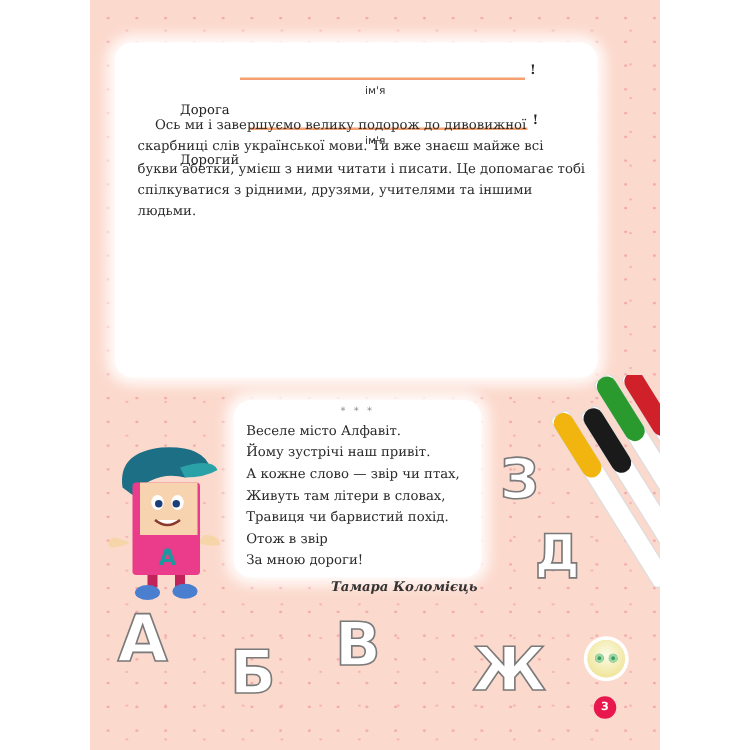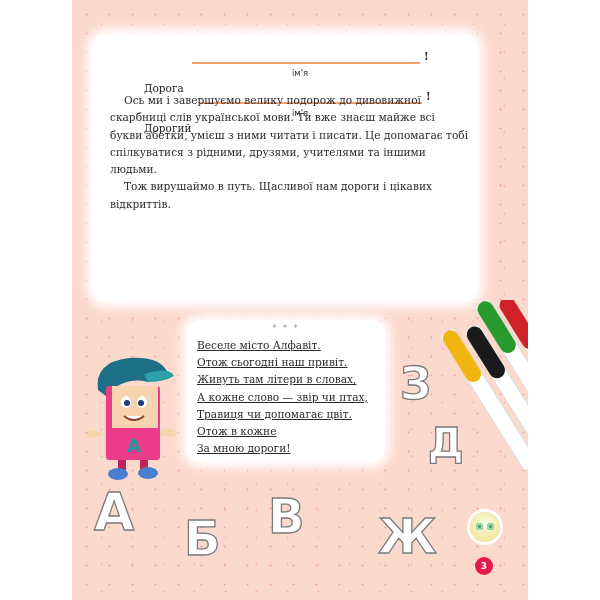--- a/index.html
+++ b/index.html
@@ -18,21 +18,21 @@
   .greet .word { position:absolute; left:0; top:0;margin-top:32px; }
   .greet .line { position:absolute; top:12px; height:1.5px; background:#f4a070; }
   .greet .bang { position:absolute; top:0; font-weight:bold; }
   .greet .sub { position:absolute; top:18px; font-size:8.5px; color:#333; font-family:"DejaVu Sans", sans-serif; }
   .letter { position:absolute; left:38px; top:92px; width:360px; font-size:10.6px; line-height:17.3px; color:#2a2a2a; }
   .letter p { margin:0; }
   .letter .ind { text-indent:14px; }
   .poem-panel { left:115px; top:320px; width:198px; height:142px; }
   .stars { position:absolute; left:0; width:100%; top:4px; text-align:center; font-size:8px; color:#888; letter-spacing:2px; font-family:"DejaVu Sans", sans-serif; }
   .poem { position:absolute; left:10px; top:17px; font-size:10.6px; line-height:17.2px; color:#2a2a2a; }
-  .poem div { white-space:nowrap;text-decoration:underline; }
+  .poem div { white-space:nowrap; }
   .author { position:absolute; left:150px; top:464px; width:160px; text-align:right; font-style:italic; font-weight:bold; font-size:10.6px; color:#333; }
   .mascot { position:absolute; left:12px; top:352px; width:94px; height:130px; }
   .pens { position:absolute; left:360px; top:300px; width:110px; height:210px; }
   .outline-letter { position:absolute; font-family:"DejaVu Sans", sans-serif; font-weight:bold; color:#ffffff;
     -webkit-text-stroke:1.3px #7a7a7a; }
   .smiley { position:absolute; left:398px; top:512px; width:30px; height:30px; border-radius:50%;
     background:radial-gradient(circle at 50% 40%, #fbfbe8, #f1e7a0 70%, #e8d98a); box-shadow:0 0 0 3px #fff; }
   .smiley .eye { position:absolute; top:11px; width:7px; height:7px; border-radius:50%; background:#3a9b5a; box-shadow: inset 0 0 0 2px #9ed7a8; }
   .page-num { position:absolute; left:403px; top:557px; width:18px; height:18px; border-radius:50%; background:#e8174e; color:#fff;
     font-family:"DejaVu Sans", sans-serif; font-size:9px; font-weight:bold; text-align:center; line-height:18px; }
@@ -52,35 +52,35 @@
     <div class="greet" style="left:52px; top:56px; width:330px;">
       <span class="word">Дорогий</span>
       <span class="line" style="left:55px; width:223px;"></span>
       <span class="bang" style="left:282px;">!</span>
       <span class="sub" style="left:148px;">ім'я</span>
     </div>
   </div>
 
   <div class="letter">
     <p class="ind">Ось ми і завершуємо велику подорож до дивовижної скарбниці слів української мови. Ти вже знаєш майже всі букви абетки, умієш з ними читати і писати. Це допомагає тобі спілкуватися з рідними, друзями, учителями та іншими людьми.</p>
-    <p class="ind">Тож вирушаймо в путь. Щасливої нам дороги і цікавих відкриттів.</p>
   </div>
 
   <div class="panel poem-panel">
     <div class="stars">* * *</div>
     <div class="poem">
       <div>Веселе місто Алфавіт.</div>
-      <div>Отож сьогодні наш привіт.</div>
+      <div>Йому зустрічі наш привіт.</div>
+      <div>А кожне слово — звір чи птах,</div>
       <div>Живуть там літери в словах,</div>
-      <div>А кожне слово — звір чи птах,</div>
-      <div>Травиця чи допомагає цвіт.</div>
-      <div>Отож в кожне</div>
+      <div>Травиця чи барвистий похід.</div>
+      <div>Отож в звір</div>
       <div>За мною дороги!</div>
     </div>
   </div>
+  <div class="author">Тамара Коломієць</div>
 
   <svg class="mascot" viewBox="0 0 94 130">
     <path d="M14 38 Q10 10 45 6 Q78 4 84 22 L64 30 Q40 24 22 44 Z" fill="#1d6f86"></path>
     <path d="M60 22 Q86 14 90 24 Q80 30 64 30 Z" fill="#2aa1a6"></path>
     <path d="M8 78 Q0 80 4 86 Q12 86 20 82 Z" fill="#f6d6a8"></path>
     <path d="M80 76 Q92 76 92 84 Q84 86 74 82 Z" fill="#f6d6a8"></path>
     <rect x="22" y="34" width="54" height="74" rx="3" fill="#ea3c8a"></rect>
     <rect x="28" y="34" width="46" height="42" fill="#f8d3b0"></rect>
     <ellipse cx="42" cy="50" rx="5" ry="6" fill="#fff"></ellipse>
       <circle cx="43" cy="51" r="3" fill="#1b3f7a"></circle>

